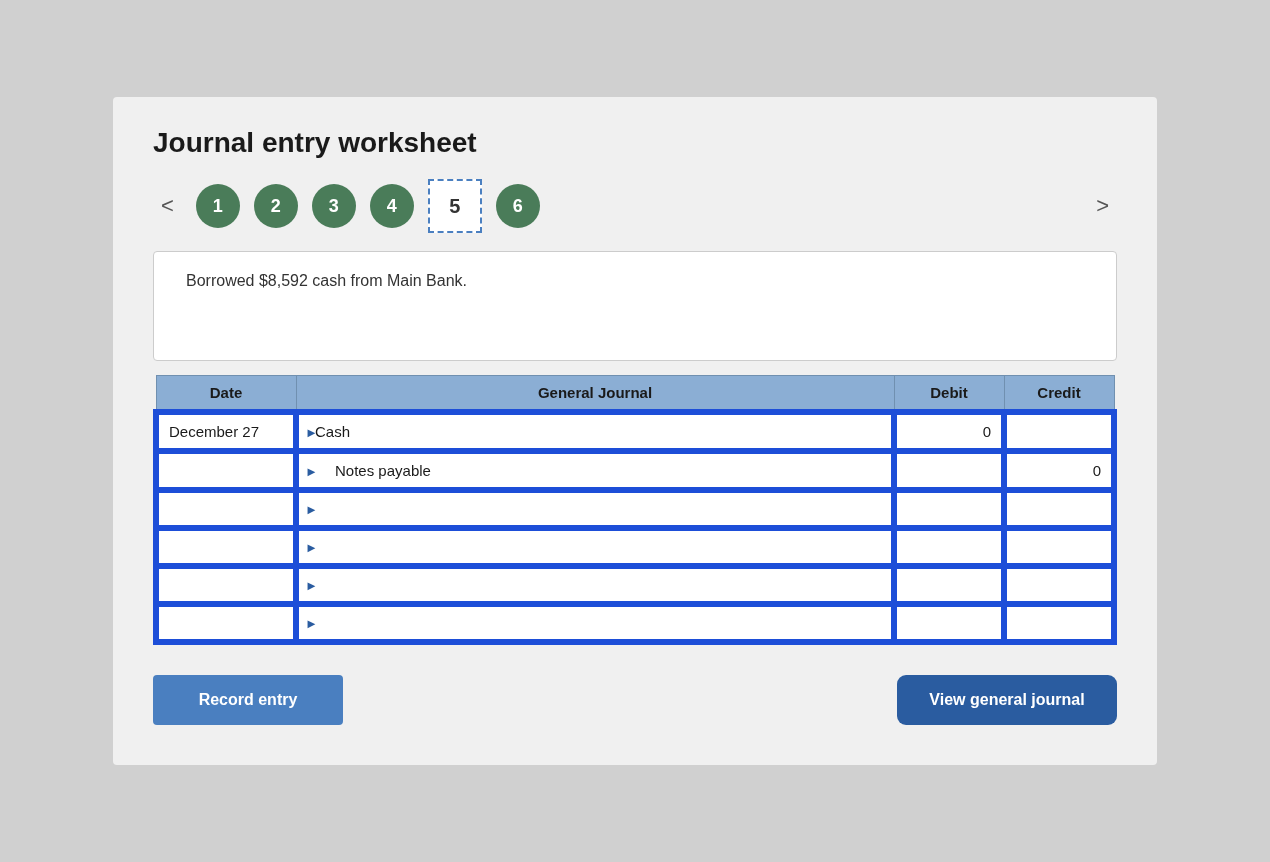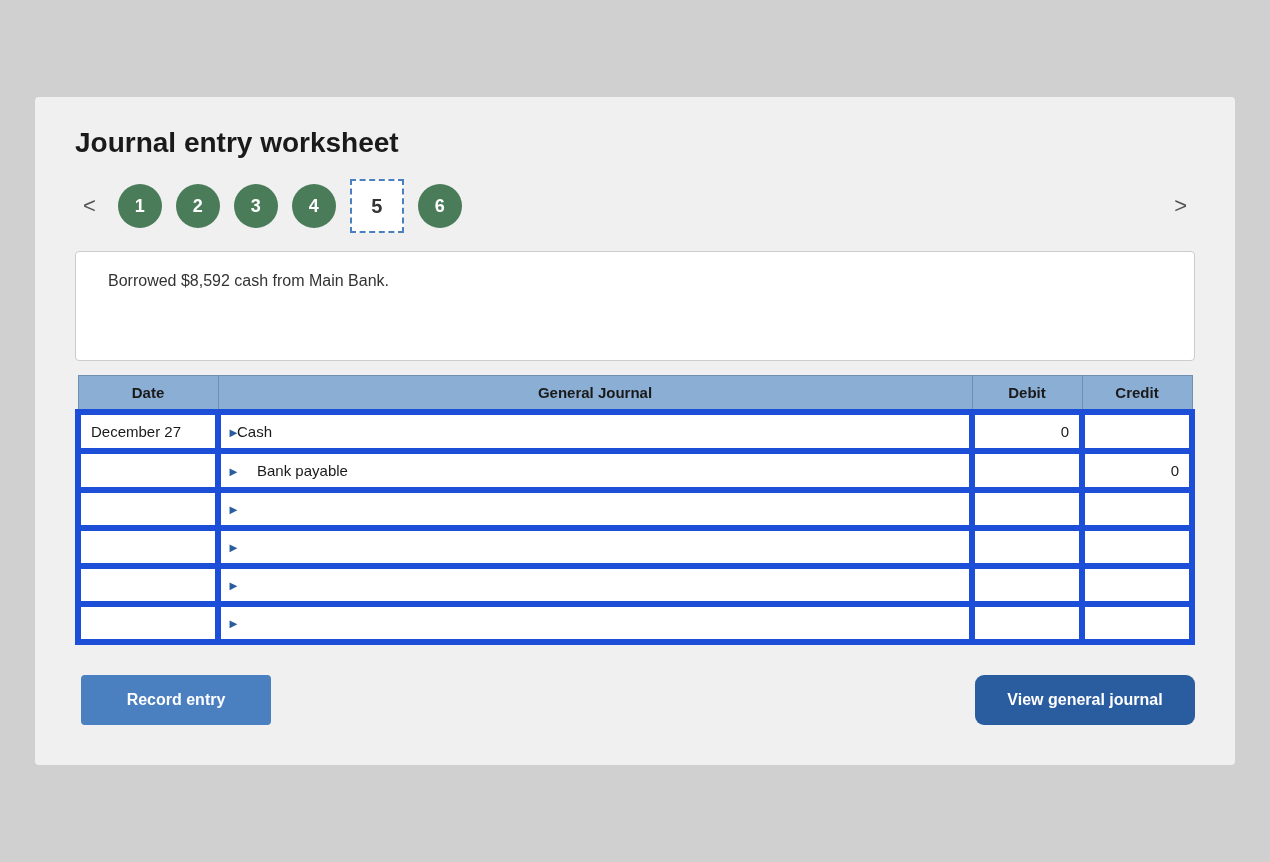--- a/index.html
+++ b/index.html
@@ -9,21 +9,21 @@
       display: flex;
       justify-content: center;
       align-items: center;
       min-height: 100vh;
       padding: 20px;
     }
     .container {
       background: #f0f0f0;
       border-radius: 4px;
       padding: 30px 40px 40px 40px;
-      width: 1200px;
+      width: 1044px;
       max-width: 100%;
     }
     .page-title {
       font-size: 28px;
       font-weight: bold;
       color: #1a1a1a;
       margin-bottom: 20px;
     }
     .step-nav {
       display: flex;
@@ -125,21 +125,20 @@
       left: 6px;
       top: 50%;
       transform: translateY(-50%);
       color: #2a5ca0;
       font-size: 13px;
     }
     .buttons-row {
       display: flex;
       align-items: center;
       gap: 0;
-      margin-left: 6px;
     }
     .btn {
       padding: 16px 30px;
       font-size: 16px;
       font-weight: bold;
       color: white;
       border: none;
       border-radius: 4px;
       cursor: pointer;
     }
@@ -203,21 +202,21 @@
           <span class="cell-arrow">►</span>
           <span>Cash</span>
         </td>
         <td class="number-cell">0</td>
         <td class="number-cell"></td>
       </tr>
       <tr>
         <td class="date-cell"></td>
         <td class="journal-cell indented">
           <span class="cell-arrow">►</span>
-          <span>Bank payable</span>
+          <span>Notes payable</span>
         </td>
         <td class="number-cell"></td>
         <td class="number-cell">0</td>
       </tr>
       <tr class="empty-row">
         <td class="date-cell"></td>
         <td class="journal-cell">
           <span class="cell-arrow">►</span>
         </td>
         <td class="number-cell"></td>

